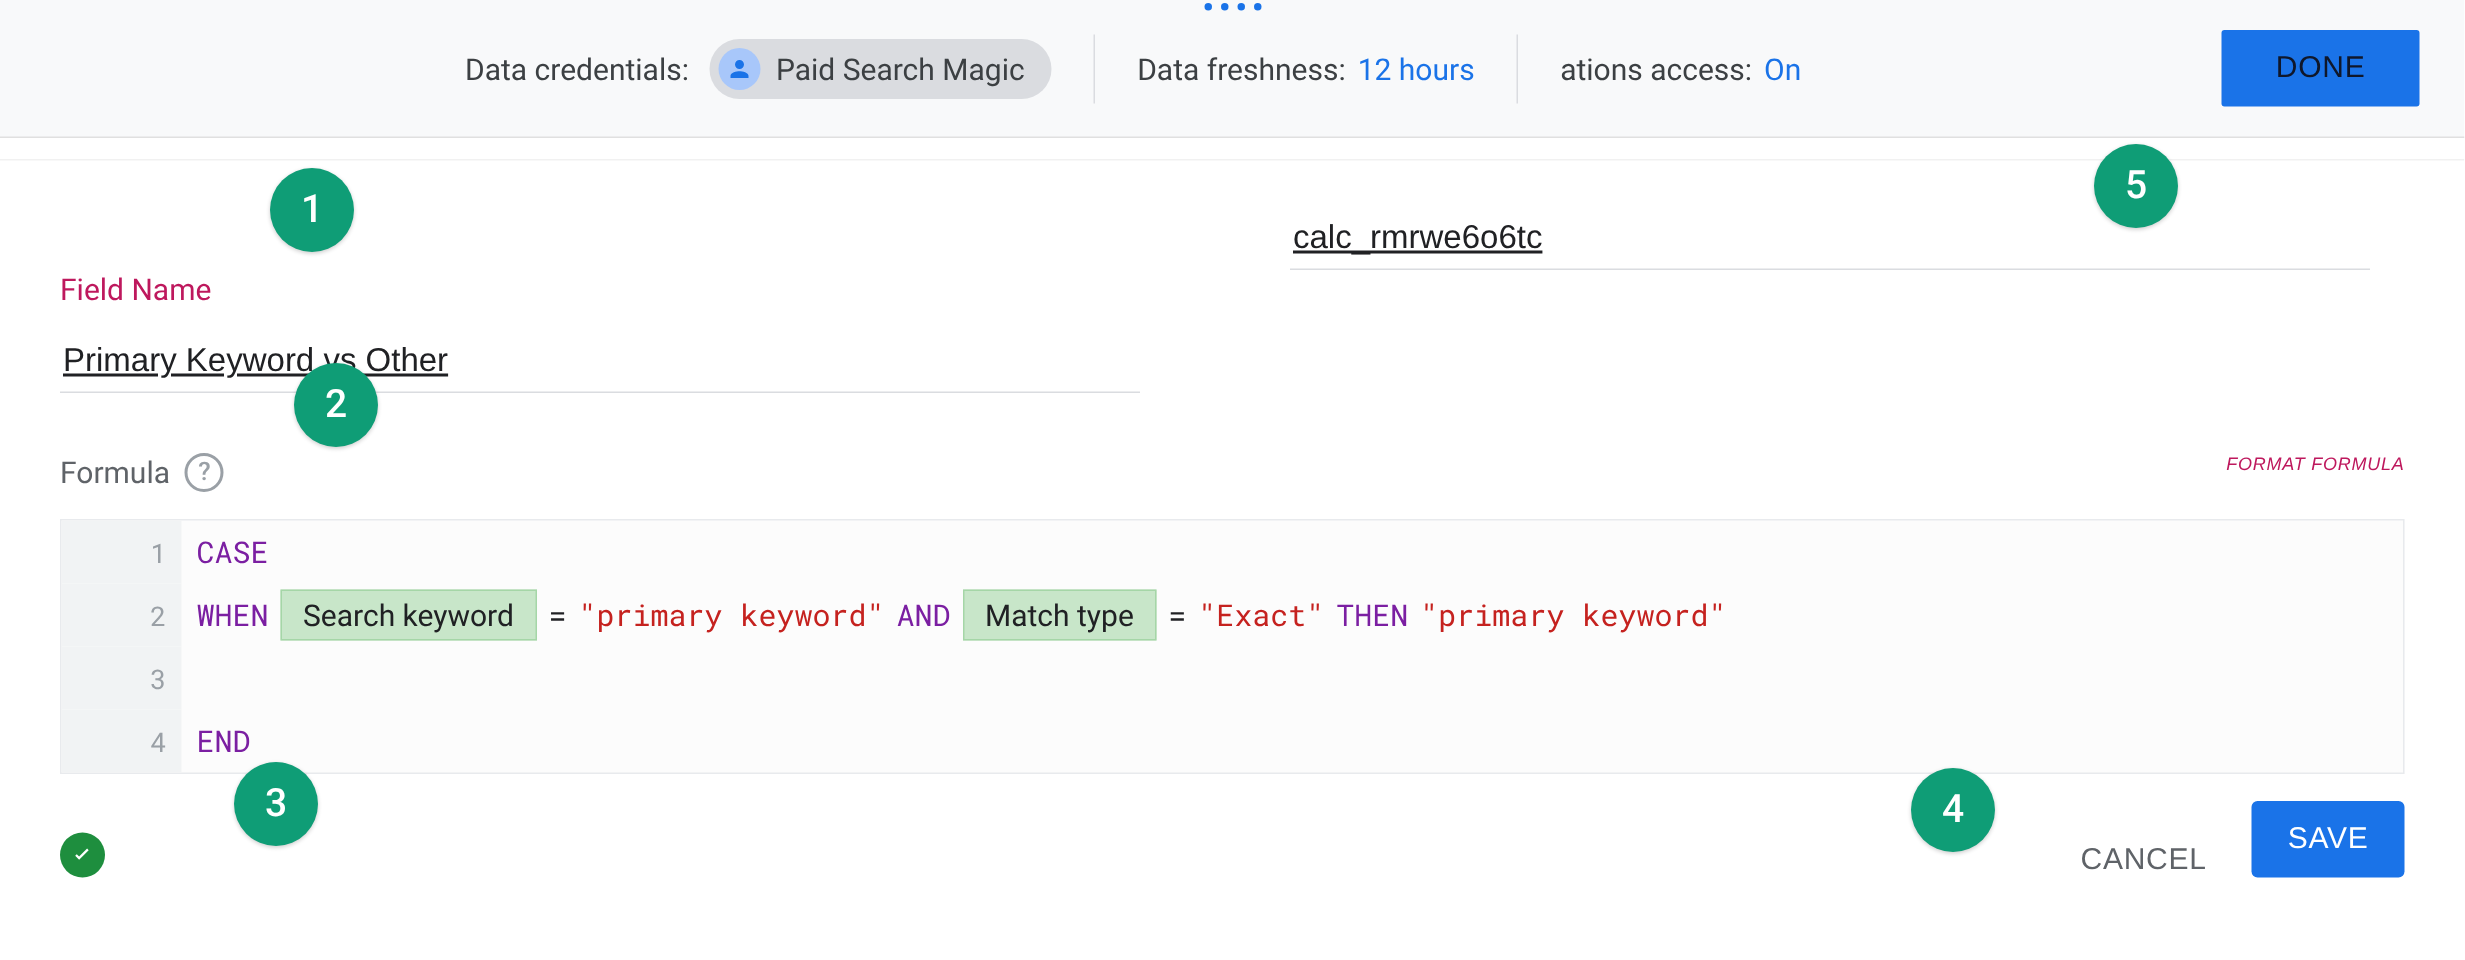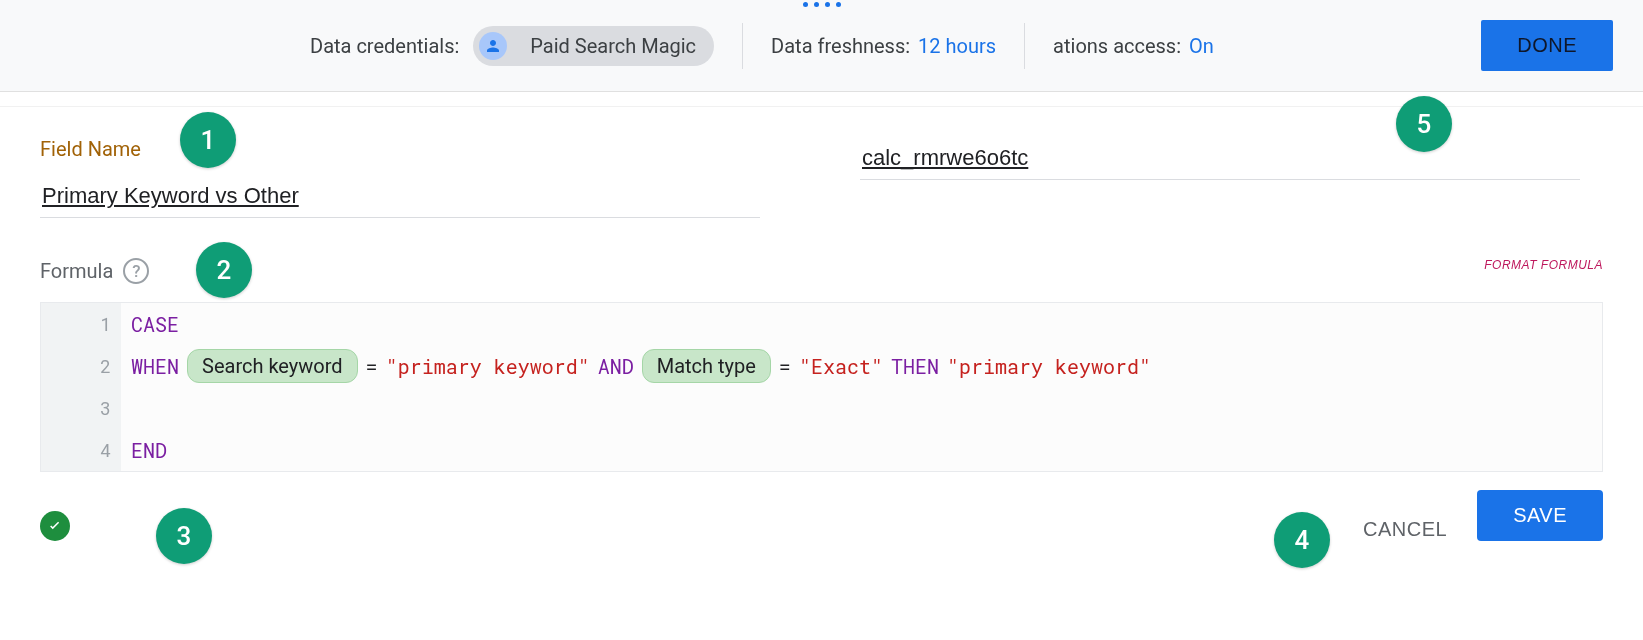--- a/index.html
+++ b/index.html
@@ -41,21 +41,21 @@
     font-size: 20px;
     color: #3c4043;
     gap: 8px;
   }
   .user-chip {
     background: #dadce0;
     border-radius: 20px;
     padding: 6px 18px 6px 6px;
     display: flex;
     align-items: center;
-    gap: 23px;
+    gap: 10px;
     margin-left: 6px;
   }
   .avatar {
     width: 28px; height: 28px;
     background: #a8c7fa;
     border-radius: 50%;
     display: flex;
     align-items: center;
     justify-content: center;
   }
@@ -84,22 +84,23 @@
     margin-top: 14px;
   }
   .fields-row {
     display: flex;
     gap: 60px;
   }
   .field-group { flex: 1; max-width: 720px; position: relative; }
   .field-group.right { margin-left: 40px; }
   .field-label {
     font-size: 20px;
-    color: #a16207;
+    color: #be185d;
     margin-bottom: 14px;
+    margin-top: 44px;
   }
   .text-input {
     width: 100%;
     border: none;
     border-bottom: 1px solid #dadce0;
     font-size: 22px;
     padding: 8px 2px;
     color: #202124;
     outline: none;
     background: transparent;
@@ -160,21 +161,21 @@
     align-items: center;
     justify-content: flex-end;
   }
   .code { padding-left: 10px; display: flex; align-items: center; gap: 8px; flex-wrap: wrap; justify-content: center; }
   .kw { color: #7b1fa2; }
   .op { color: #202124; }
   .str { color: #c5221f; }
   .field-pill {
     background: #c8e6c9;
     border: 1px solid #a5d6a7;
-    border-radius: 12px;
+    border-radius: 0;
     padding: 4px 14px;
     color: #202124;
     font-family: Roboto, Arial, sans-serif;
   }
   .bottom-row {
     display: flex;
     align-items: flex-end;
     margin-top: 18px;
     gap: 10px;
   }
@@ -195,21 +196,21 @@
     margin-right: 20px;
     cursor: pointer;
   }
   .save-btn {
     background: #1a73e8;
     color: #fff;
     border: none;
     border-radius: 4px;
     font-size: 20px;
     font-weight: 500;
-    padding: 14px 36px;
+    padding: 14px 24px;
     cursor: pointer;
     letter-spacing: 0.5px;
   }
   .callout {
     position: absolute;
     width: 56px; height: 56px;
     background: #0f9d76;
     border-radius: 50%;
     color: #fff;
     font-size: 26px;

